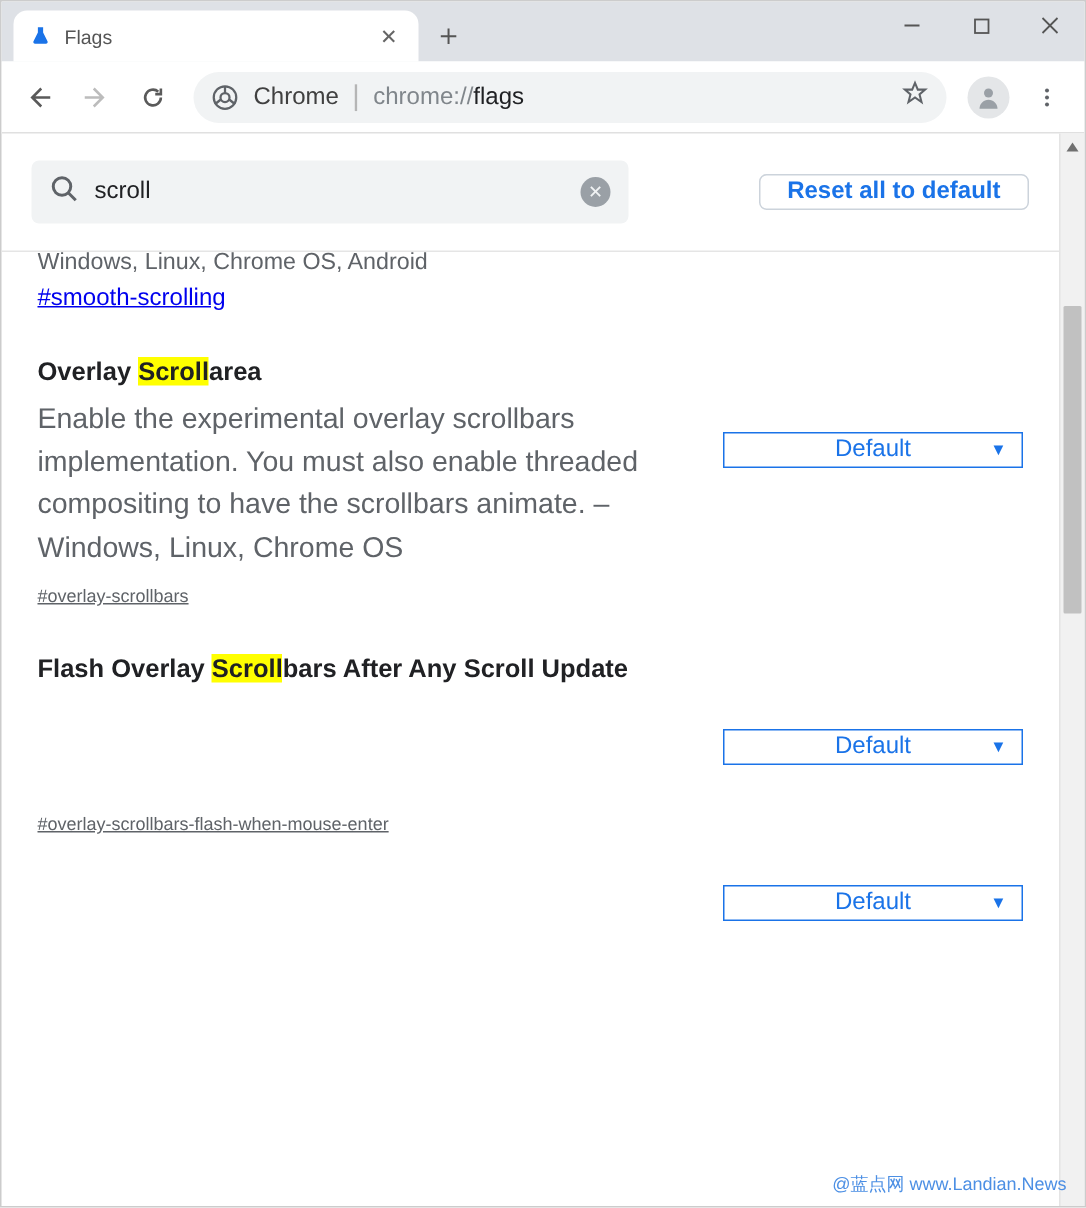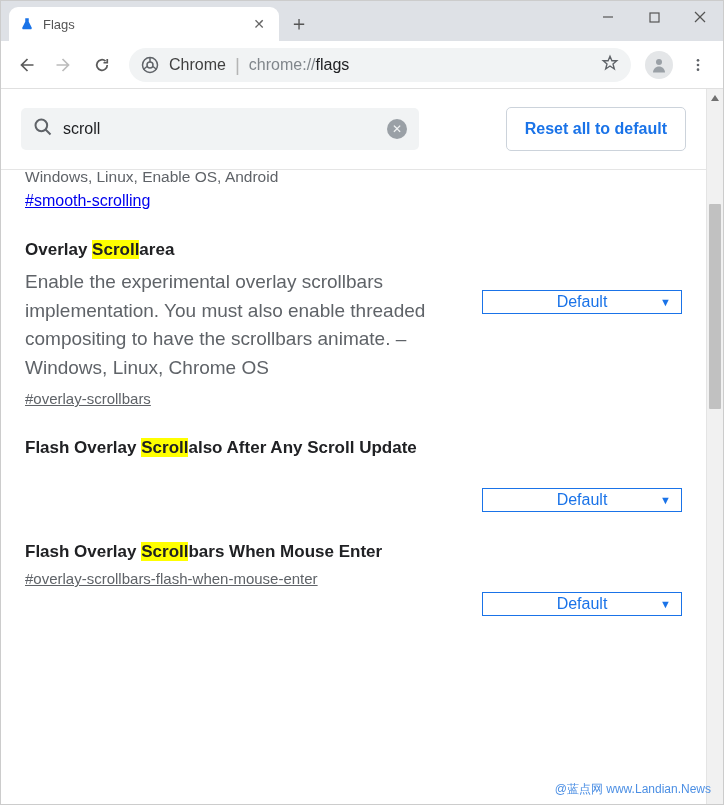--- a/index.html
+++ b/index.html
@@ -90,37 +90,37 @@
     border-radius:5px;
     display:flex; align-items:center;
     padding:0 12px;
     font-size:16px;
   }
   .searchbox .sicon { color:#5f6368; margin-right:10px; }
   .searchbox .stext { flex:1; color:#202124; }
   .searchbox .clear { width:20px; height:20px; background:#9aa0a6; border-radius:50%; display:flex; align-items:center; justify-content:center; color:#f1f3f4; font-size:12px; }
   .reset-btn {
     margin-left:auto;
-    height:44px;
+    height:24px;
     padding:0 18px;
     border:1px solid #ccd3db;
     border-radius:5px;
     color:#1a73e8;
     font-size:16px;
     font-weight:600;
     display:flex; align-items:center;
     background:#fff;
   }
   
   .flags-body { padding: 0 24px 24px 24px; }
   .flag-item { display:flex; align-items:flex-start; padding-top:30px; }
   .flag-left { flex:1; padding-right:24px; }
   .flag-left h3 { font-size:17px; font-weight:700; color:#202124; margin-bottom:8px; }
   .flag-left p { font-size:19px; color:#5f6368; line-height:1.5; margin-bottom:8px; }
-  .flag-left .anchor { font-size:15px; color:#5f6368; }
+  .flag-left .anchor { font-size:12px; color:#5f6368; }
   .flag-right { flex:0 0 200px; padding-top:50px; }
   .select {
     width:200px;
     height:24px;
     border:1px solid #1a73e8;
     display:flex; align-items:center; justify-content:center;
     position:relative;
     color:#1a73e8;
     font-size:16px;
     cursor:pointer;
@@ -234,53 +234,52 @@
         </span>
         <span class="stext">scroll</span>
         <span class="clear">✕</span>
       </div>
       <div class="reset-btn">Reset all to default</div>
     </div>
 
     <div class="flags-body">
 
       <div class="partial-top">
-        <div class="truncated">Windows, Linux, Enable OS, Android</div>
+        <div class="truncated">Windows, Linux, Chrome OS, Android</div>
         <a class="anchor" href="#">#smooth-scrolling</a>
       </div>
 
       <div class="flag-item">
         <div class="flag-left">
           <h3><span>Overlay </span><span class="hl">Scroll</span><span>area</span></h3>
           <p>Enable the experimental overlay scrollbars implementation. You must also enable threaded compositing to have the scrollbars animate. – Windows, Linux, Chrome OS</p>
           <a class="anchor" href="#">#overlay-scrollbars</a>
         </div>
         <div class="flag-right">
           <div class="select">
             <span>Default</span>
             <span class="arrow">▼</span>
           </div>
         </div>
       </div>
 
       <div class="flag-item">
         <div class="flag-left">
-          <h3><span>Flash Overlay </span><span class="hl">Scroll</span><span>also After Any Scroll Update</span></h3>
+          <h3><span>Flash Overlay </span><span class="hl">Scroll</span><span>bars After Any Scroll Update</span></h3>
         </div>
         <div class="flag-right">
           <div class="select">
             <span>Default</span>
             <span class="arrow">▼</span>
           </div>
         </div>
       </div>
 
       <div class="flag-item">
         <div class="flag-left">
-          <h3><span>Flash Overlay </span><span class="hl">Scroll</span><span>bars When Mouse Enter</span></h3>
           <a class="anchor" href="#">#overlay-scrollbars-flash-when-mouse-enter</a>
         </div>
         <div class="flag-right">
           <div class="select">
             <span>Default</span>
             <span class="arrow">▼</span>
           </div>
         </div>
       </div>
 

